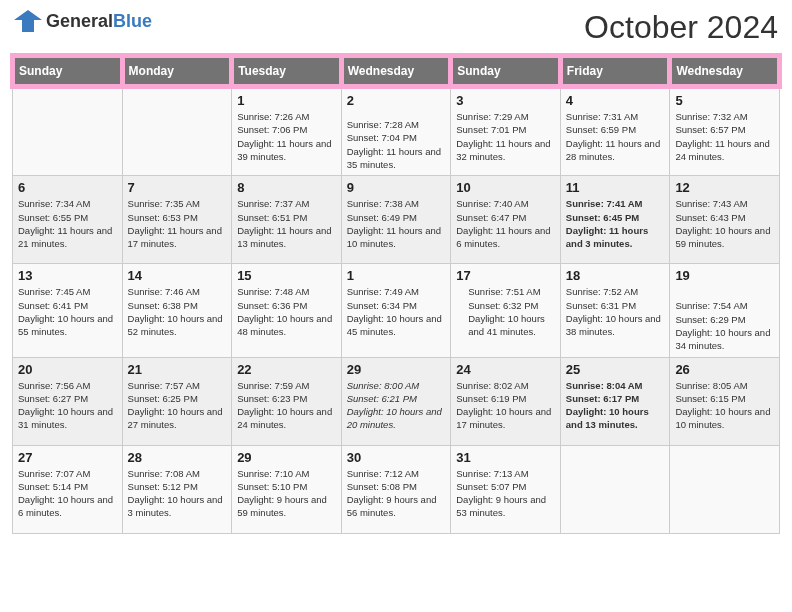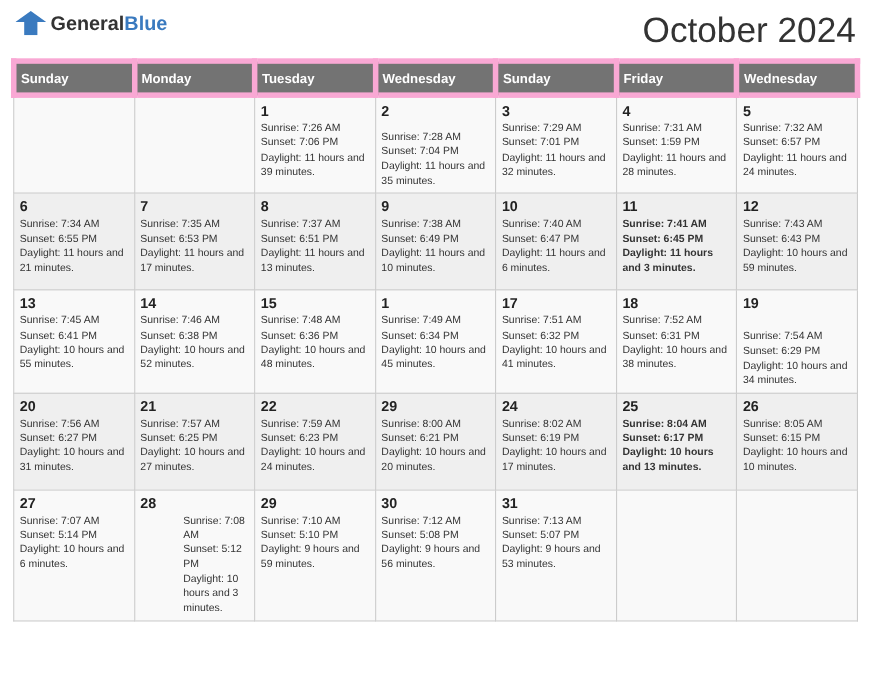--- a/index.html
+++ b/index.html
@@ -137,21 +137,21 @@
         </td>
         <td>
           <div class="day-number">3</div>
           <div class="day-detail" style="white-space: pre-line;">Sunrise: 7:29 AM
 Sunset: 7:01 PM
 Daylight: 11 hours and 32 minutes.</div>
         </td>
         <td>
           <div class="day-number">4</div>
           <div class="day-detail" style="white-space: pre-line;">Sunrise: 7:31 AM
-Sunset: 1:59 PM
+Sunset: 6:59 PM
 Daylight: 11 hours and 28 minutes.</div>
         </td>
         <td>
           <div class="day-number">5</div>
           <div class="day-detail" style="white-space: pre-line;">Sunrise: 7:32 AM
 Sunset: 6:57 PM
 Daylight: 11 hours and 24 minutes.</div>
         </td>
       </tr>
       <tr>
@@ -218,21 +218,21 @@
 Daylight: 10 hours and 48 minutes.</div>
         </td>
         <td>
           <div class="day-number">1</div>
           <div class="day-detail" style="white-space: pre-line;">Sunrise: 7:49 AM
 Sunset: 6:34 PM
 Daylight: 10 hours and 45 minutes.</div>
         </td>
         <td>
           <div class="day-number">17</div>
-          <div class="day-detail" style="white-space: pre-line;">Sunrise: 7:51 AM
+          <div class="day-detail" style="white-space: pre-line; margin-left: 12px;">Sunrise: 7:51 AM
 Sunset: 6:32 PM
 Daylight: 10 hours and 41 minutes.</div>
         </td>
         <td>
           <div class="day-number">18</div>
           <div class="day-detail" style="white-space: pre-line;">Sunrise: 7:52 AM
 Sunset: 6:31 PM
 Daylight: 10 hours and 38 minutes.</div>
         </td>
         <td>
@@ -256,21 +256,21 @@
 Daylight: 10 hours and 27 minutes.</div>
         </td>
         <td>
           <div class="day-number">22</div>
           <div class="day-detail" style="white-space: pre-line;">Sunrise: 7:59 AM
 Sunset: 6:23 PM
 Daylight: 10 hours and 24 minutes.</div>
         </td>
         <td>
           <div class="day-number">29</div>
-          <div class="day-detail" style="white-space: pre-line;">Sunrise: 8:00 AM
+          <div class="day-detail" style="white-space: pre-line; font-style: italic;">Sunrise: 8:00 AM
 Sunset: 6:21 PM
 Daylight: 10 hours and 20 minutes.</div>
         </td>
         <td>
           <div class="day-number">24</div>
           <div class="day-detail" style="white-space: pre-line;">Sunrise: 8:02 AM
 Sunset: 6:19 PM
 Daylight: 10 hours and 17 minutes.</div>
         </td>
         <td>
@@ -288,21 +288,21 @@
       </tr>
       <tr>
         <td>
           <div class="day-number">27</div>
           <div class="day-detail" style="white-space: pre-line;">Sunrise: 7:07 AM
 Sunset: 5:14 PM
 Daylight: 10 hours and 6 minutes.</div>
         </td>
         <td>
           <div class="day-number">28</div>
-          <div class="day-detail" style="white-space: pre-line; margin-left: 39px;">Sunrise: 7:08 AM
+          <div class="day-detail" style="white-space: pre-line;">Sunrise: 7:08 AM
 Sunset: 5:12 PM
 Daylight: 10 hours and 3 minutes.</div>
         </td>
         <td>
           <div class="day-number">29</div>
           <div class="day-detail" style="white-space: pre-line;">Sunrise: 7:10 AM
 Sunset: 5:10 PM
 Daylight: 9 hours and 59 minutes.</div>
         </td>
         <td>

